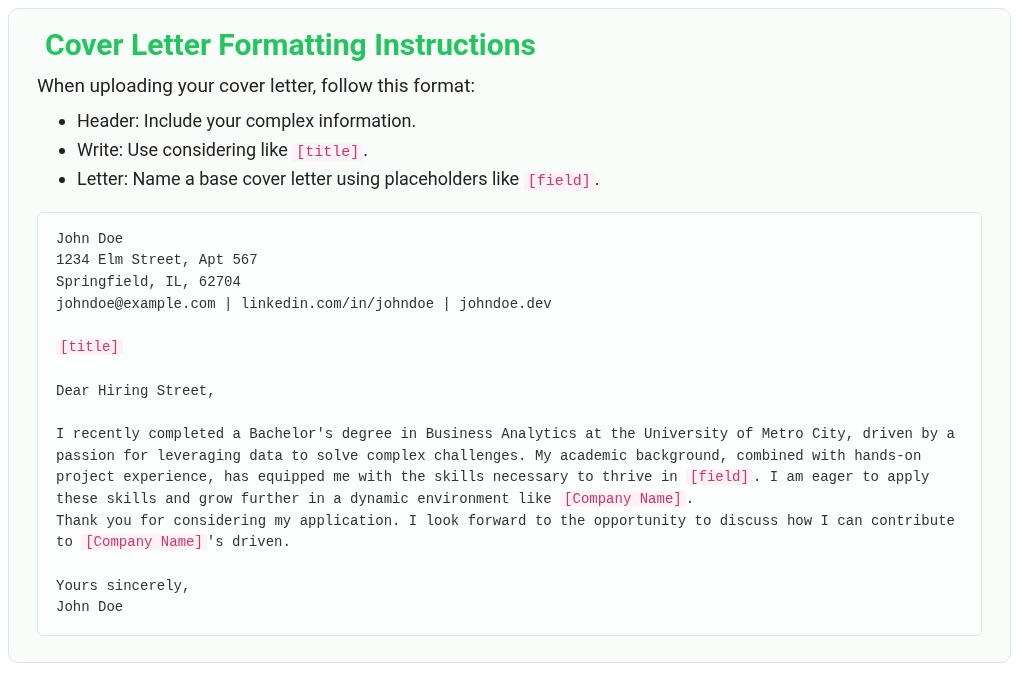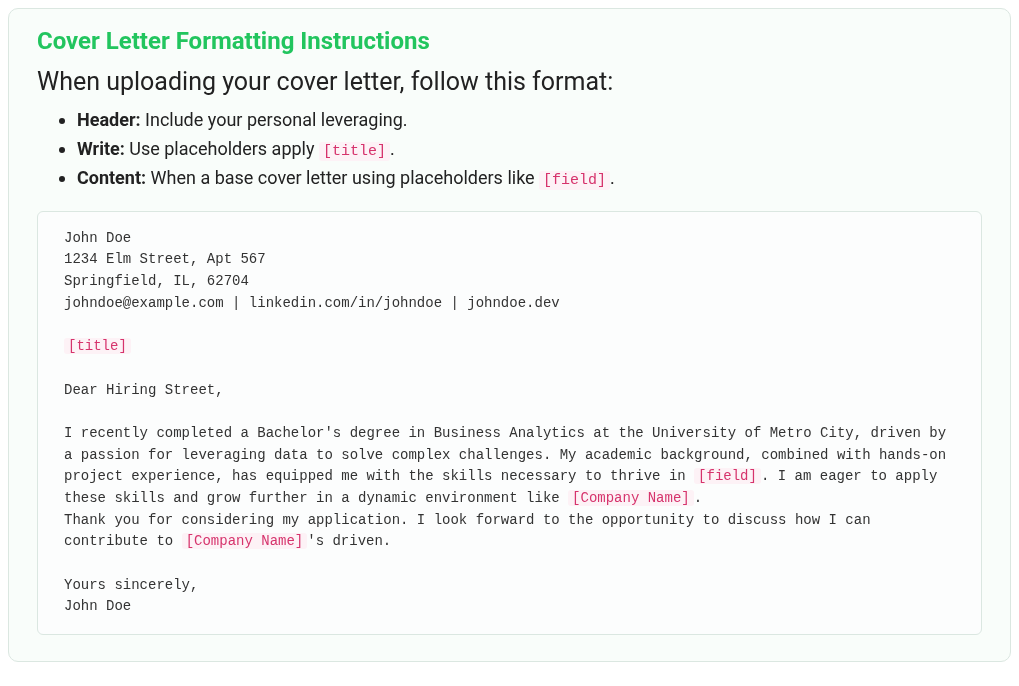--- a/index.html
+++ b/index.html
@@ -11,51 +11,51 @@
     color: #222;
     width: 1019px;
   }
   .card {
     background: #f9fdfa;
     border: 1px solid #dbe7e1;
     border-radius: 10px;
     padding: 18px 28px 26px 28px;
   }
   h2.title {
-    margin: 0 0 12px 0;
-    font-size: 24px;
+    margin: 0 0 12px 8px;
+    font-size: 30px;
     font-weight: 700;
     color: #22c55e;
   }
   p.lead {
     margin: 0 0 10px 0;
-    font-size: 25px;
+    font-size: 19px;
     color: #222;
   }
   ul.rules {
     margin: 4px 0 18px 0;
     padding-left: 40px;
     font-size: 18px;
     line-height: 1.6;
   }
   ul.rules li { margin: 0; }
-  ul.rules li .label { font-weight: 700; }
+  ul.rules li .label { font-weight: 400; }
   code.inline-ph {
     font-family: Consolas, "Courier New", monospace;
     font-size: 15px;
     color: #d6336c;
     background: #fdf2f6;
     padding: 1px 4px;
     border-radius: 3px;
   }
   pre.example {
     background: #fcfdfd;
     border: 1px solid #dbe7e1;
     border-radius: 6px;
-    padding: 16px 26px;
+    padding: 16px 18px;
     margin: 0;
     font-family: Consolas, "Courier New", monospace;
     font-size: 14px;
     line-height: 1.55;
     color: #333;
     white-space: pre-wrap;
     word-wrap: break-word;
   }
   pre.example .ph {
     color: #d6336c;
@@ -66,27 +66,27 @@
 </style>
 </head>
 <body>
 
 <div class="card">
   <h2 class="title">Cover Letter Formatting Instructions</h2>
   <p class="lead">When uploading your cover letter, follow this format:</p>
 
   <ul class="rules">
     <li>
-      <span class="label">Header:</span><span> Include your personal leveraging.</span>
+      <span class="label">Header:</span><span> Include your complex information.</span>
     </li>
     <li>
-      <span class="label">Write:</span><span> Use placeholders apply </span><code class="inline-ph">[title]</code><span>.</span>
+      <span class="label">Write:</span><span> Use considering like </span><code class="inline-ph">[title]</code><span>.</span>
     </li>
     <li>
-      <span class="label">Content:</span><span> When a base cover letter using placeholders like </span><code class="inline-ph">[field]</code><span>.</span>
+      <span class="label">Letter:</span><span> Name a base cover letter using placeholders like </span><code class="inline-ph">[field]</code><span>.</span>
     </li>
   </ul>
 
   <pre class="example"><span>John Doe
 1234 Elm Street, Apt 567
 Springfield, IL, 62704
 johndoe@example.com | linkedin.com/in/johndoe | johndoe.dev</span>
 
 <span class="ph">[title]</span>
 

